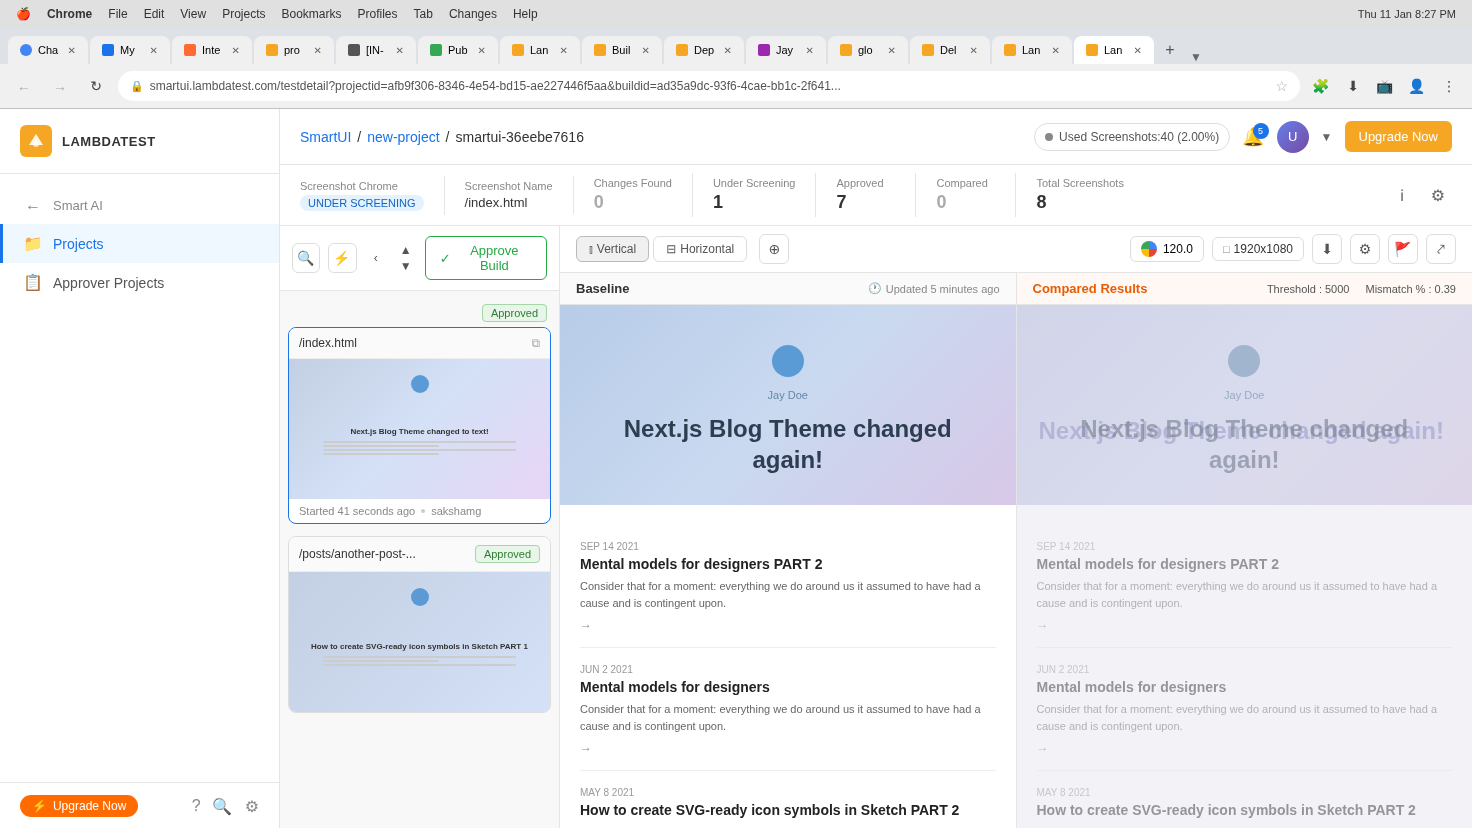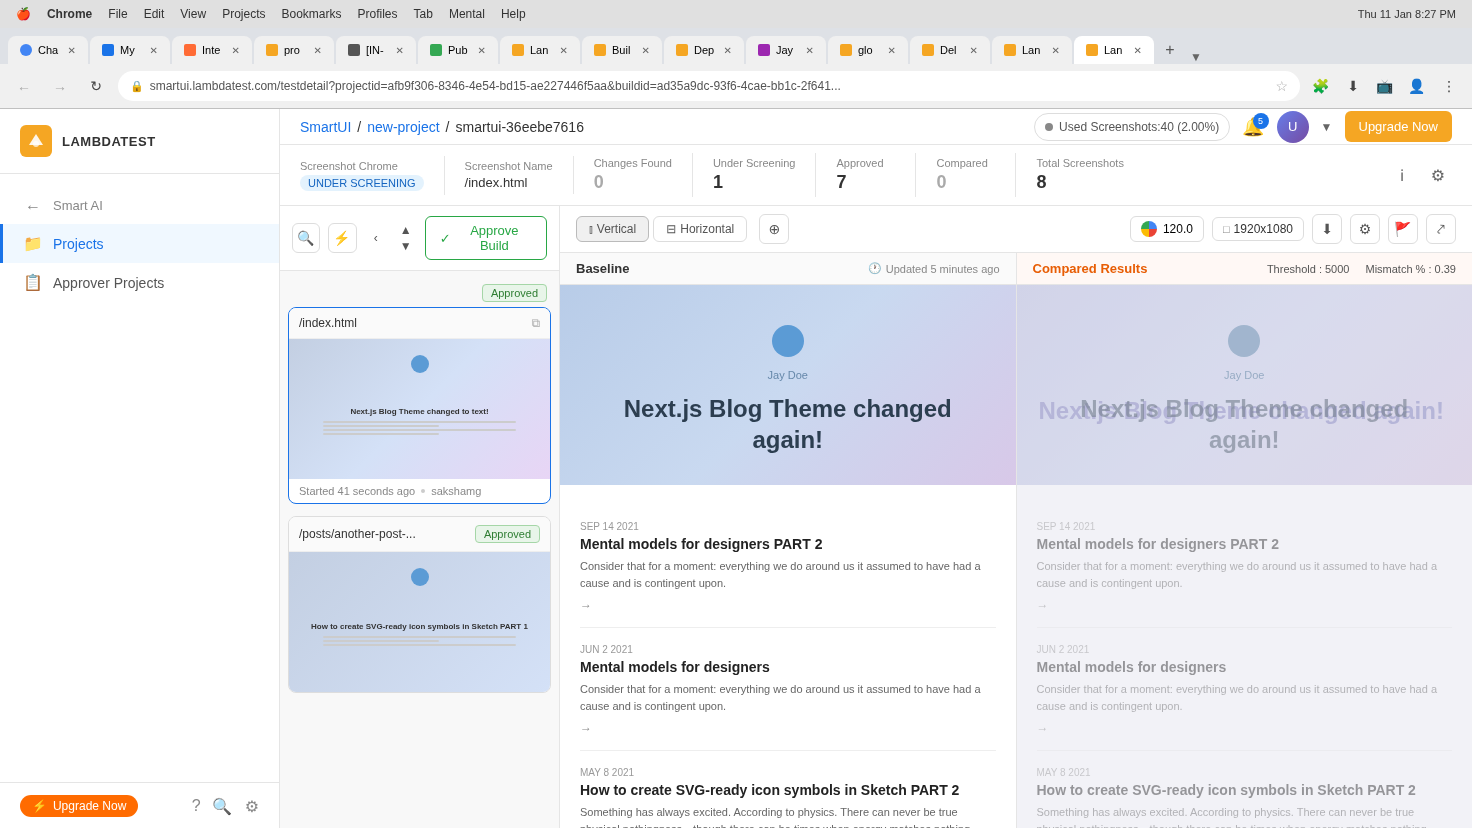--- a/index.html
+++ b/index.html
@@ -152,21 +152,21 @@
     .main-content { flex: 1; display: flex; flex-direction: column; overflow: hidden; }
 
     
     .app-header {
       background: #fff;
       border-bottom: 1px solid #e5e5e5;
       padding: 0 20px;
       display: flex;
       align-items: center;
       justify-content: space-between;
-      height: 36px;
+      height: 56px;
     }
     .breadcrumb { font-size: 14px; color: #333; display: flex; align-items: center; gap: 6px; }
     .header-actions { display: flex; align-items: center; gap: 12px; }
     .screenshots-used {
       display: flex; align-items: center; gap: 6px;
       font-size: 12px; color: #555;
       padding: 6px 10px;
       border: 1px solid #ddd;
       border-radius: 16px;
     }
@@ -485,21 +485,21 @@
   <div class="mac-bar-left">
     <span>🍎</span>
     <span style="font-weight:600;">Chrome</span>
     <span>File</span>
     <span>Edit</span>
     <span>View</span>
     <span>Projects</span>
     <span>Bookmarks</span>
     <span>Profiles</span>
     <span>Tab</span>
-    <span>Mental</span>
+    <span>Changes</span>
     <span>Help</span>
   </div>
   <div class="mac-bar-right">
     <span>Thu 11 Jan  8:27 PM</span>
   </div>
 </div>
 
 <div class="browser-chrome">
   <div class="tab-bar">
     <div class="tab">

